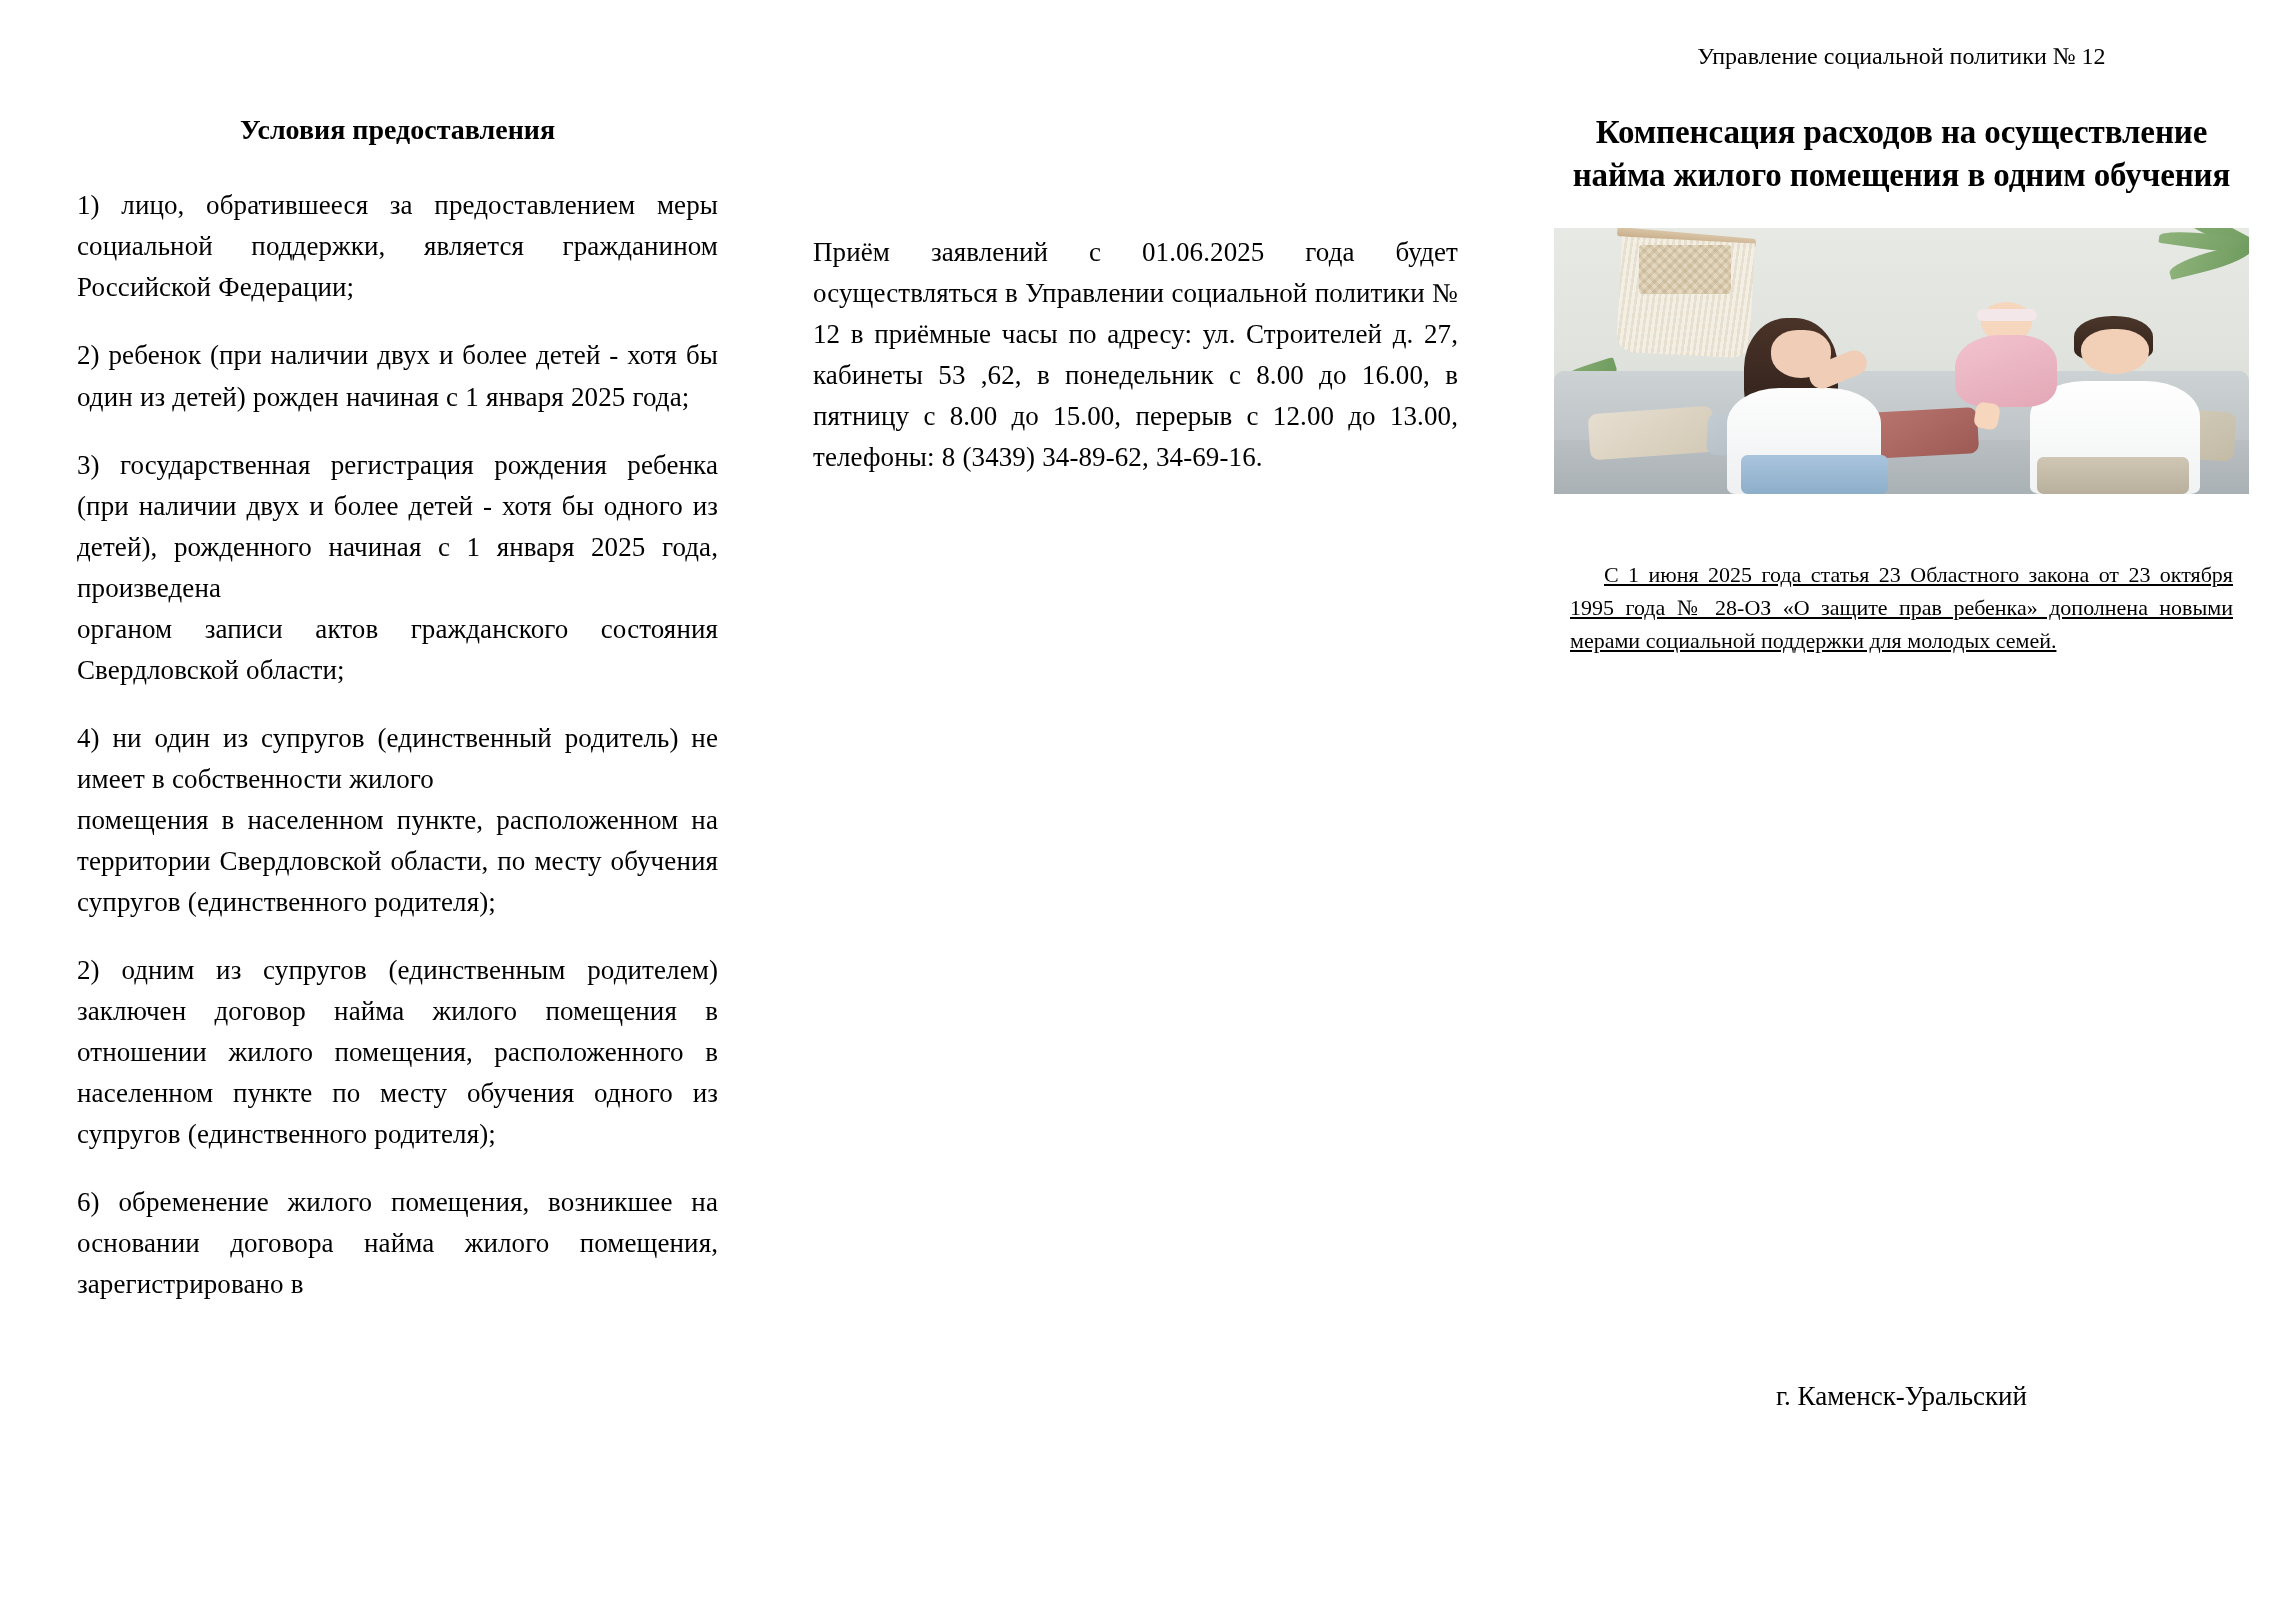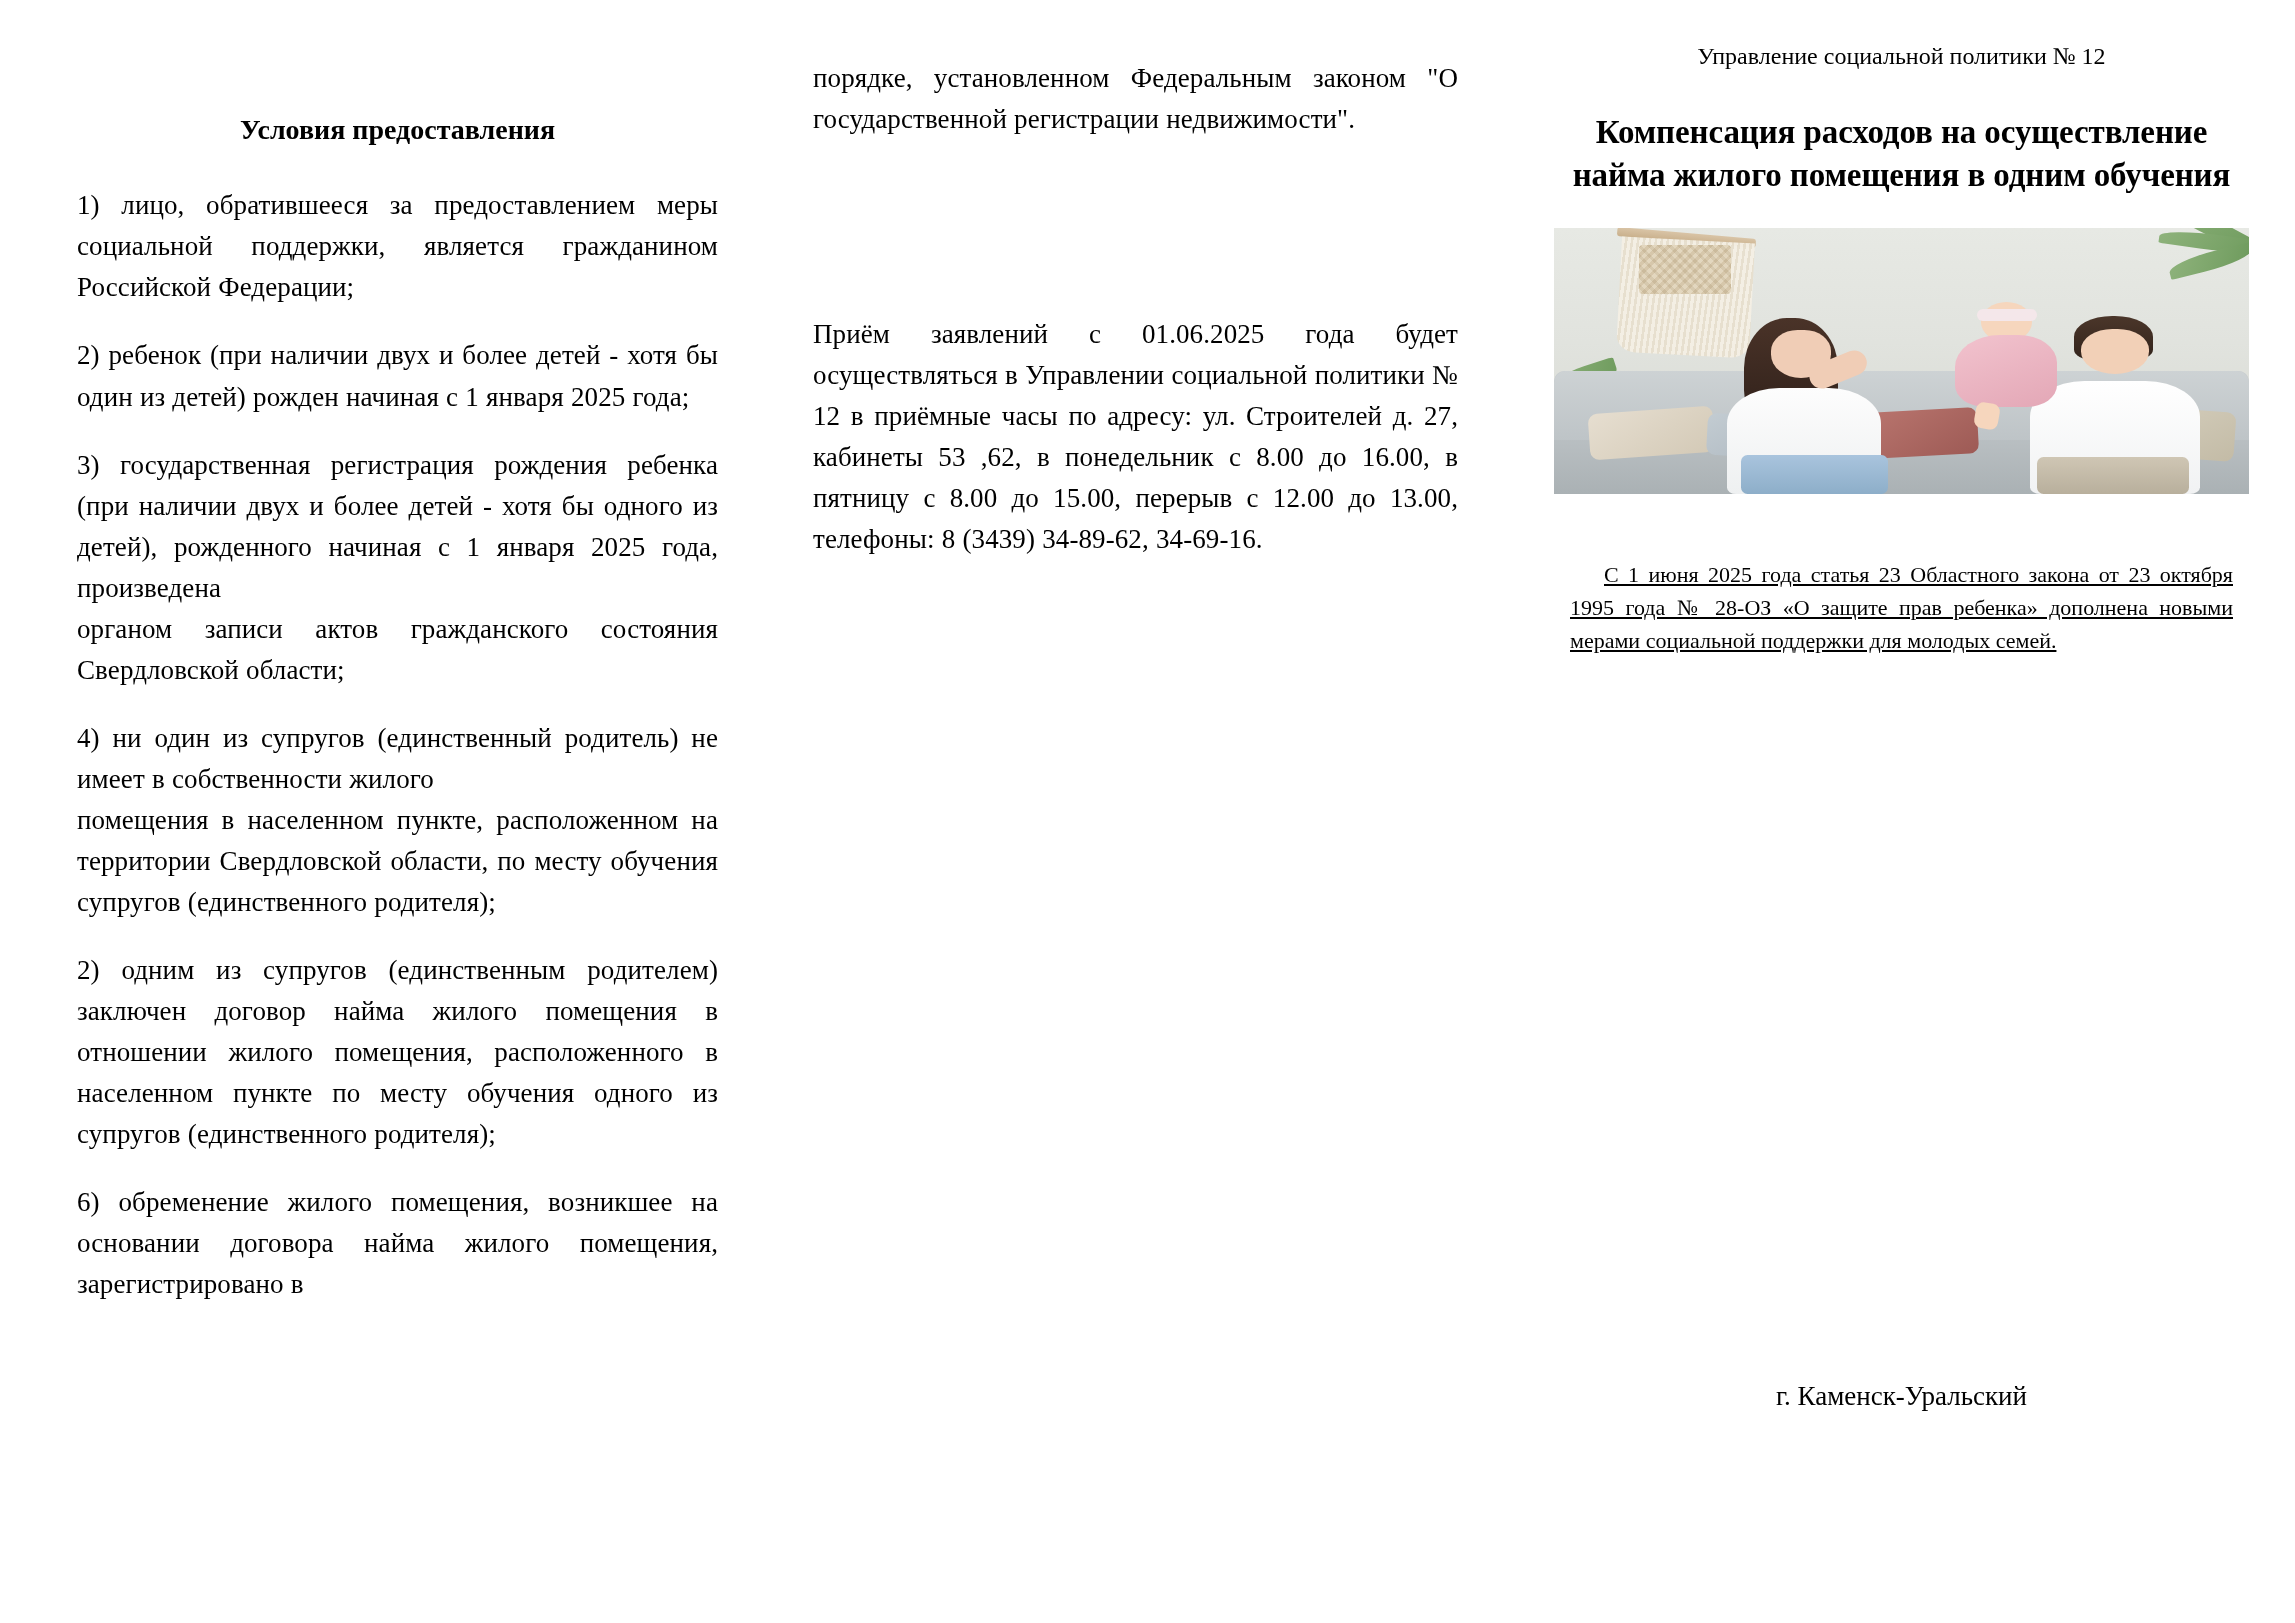--- a/index.html
+++ b/index.html
@@ -255,21 +255,20 @@
       <p class="para">органом записи актов гражданского состояния Свердловской области;</p>
       <p class="para" style="margin-bottom:0">4) ни один из супругов (единственный родитель) не имеет в собственности жилого</p>
       <p class="para">помещения в населенном пункте, расположенном на территории Свердловской области, по месту обучения супругов (единственного родителя);</p>
       <p class="para">2) одним из супругов (единственным родителем) заключен договор найма жилого помещения в отношении жилого помещения, расположенного в населенном пункте по месту обучения одного из супругов (единственного родителя);</p>
       <p class="para last">6) обременение жилого помещения, возникшее на основании договора найма жилого помещения, зарегистрировано в</p>
     </div>
   </div>
 
   <div class="col col-mid">
     <div class="inner">
-      <p class="para mid-block-1">порядке, установленном Федеральным законом "О государственной регистрации недвижимости".</p>
 
       <div class="mid-gap"></div>
 
       <p class="para last">Приём заявлений с 01.06.2025 года будет осуществляться в Управлении социальной политики № 12 в приёмные часы по адресу: ул. Строителей д. 27, кабинеты 53 ,62, в понедельник с 8.00 до 16.00, в пятницу с 8.00 до 15.00, перерыв с 12.00 до 13.00, телефоны: 8 (3439) 34-89-62, 34-69-16.</p>
     </div>
   </div>
 
   <div class="col col-right">
     <div class="inner">
       <div class="org-line">Управление социальной политики № 12</div>

